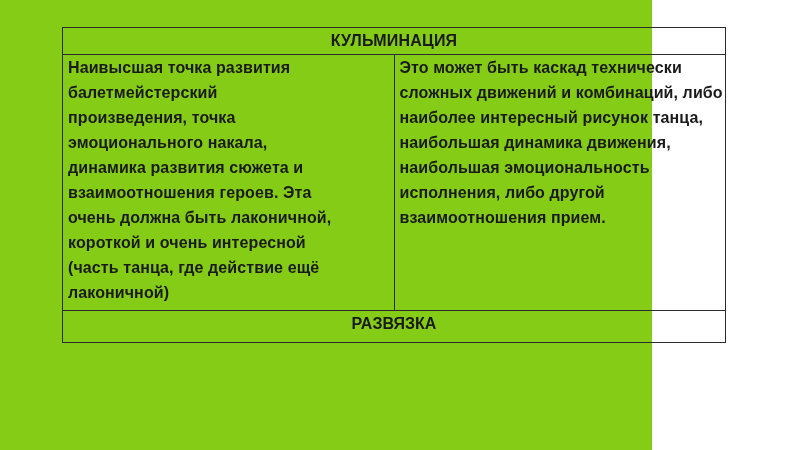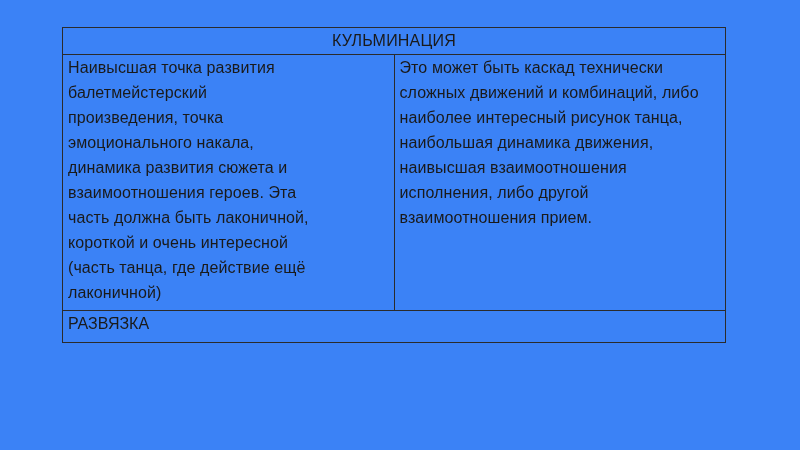--- a/index.html
+++ b/index.html
@@ -9,23 +9,24 @@
       height: 450px;
       background: #ffffff;
       overflow: hidden;
     }
     body {
       font-family: "Liberation Sans", "DejaVu Sans", sans-serif;
       color: #1a1a1a;
     }
     .slide {
       position: relative;
-      width: 800px;
+      width: 652px;
       height: 450px;
-      background: #3b82f6;
+      background: #84cc16;
+      font-weight: bold;
     }
     table.content-table {
       position: absolute;
       left: 62px;
       top: 27px;
       width: 664px;
       border-collapse: collapse;
       table-layout: fixed;
     }
     table.content-table td {
@@ -47,20 +48,21 @@
       height: 255px;
       padding-top: 2px;
       letter-spacing: 0.1px;
     }
     td.cell-right {
       padding-top: 2px;
       padding-left: 8px;
       letter-spacing: 0.1px;
     }
     td.resolution-header {
+      text-align: center;
       height: 31px;
       line-height: 31px;
       padding: 0;
       margin-left: 20px;
     }
     td.resolution-body {
       height: 78px;
       padding-top: 2px;
       letter-spacing: 0.05px;
     }
@@ -79,31 +81,31 @@
       <td colspan="2" class="section-header">КУЛЬМИНАЦИЯ</td>
     </tr>
     <tr>
       <td class="cell-left">
         <span class="line">Наивысшая точка развития</span>
         <span class="line">балетмейстерский</span>
         <span class="line">произведения, точка</span>
         <span class="line">эмоционального накала,</span>
         <span class="line">динамика развития сюжета и</span>
         <span class="line">взаимоотношения героев. Эта</span>
-        <span class="line">часть должна быть лаконичной,</span>
+        <span class="line">очень должна быть лаконичной,</span>
         <span class="line">короткой и очень интересной</span>
         <span class="line">(часть танца, где действие ещё</span>
         <span class="line">лаконичной)</span>
       </td>
       <td class="cell-right">
         <span class="line">Это может быть каскад технически</span>
         <span class="line">сложных движений и комбинаций, либо</span>
         <span class="line">наиболее интересный рисунок танца,</span>
         <span class="line">наибольшая динамика движения,</span>
-        <span class="line">наивысшая взаимоотношения</span>
+        <span class="line">наибольшая эмоциональность</span>
         <span class="line">исполнения, либо другой</span>
         <span class="line">взаимоотношения прием.</span>
       </td>
     </tr>
     <tr>
       <td colspan="2" class="resolution-header">РАЗВЯЗКА</td>
     </tr>
   </tbody>
     </table>
 </div>

